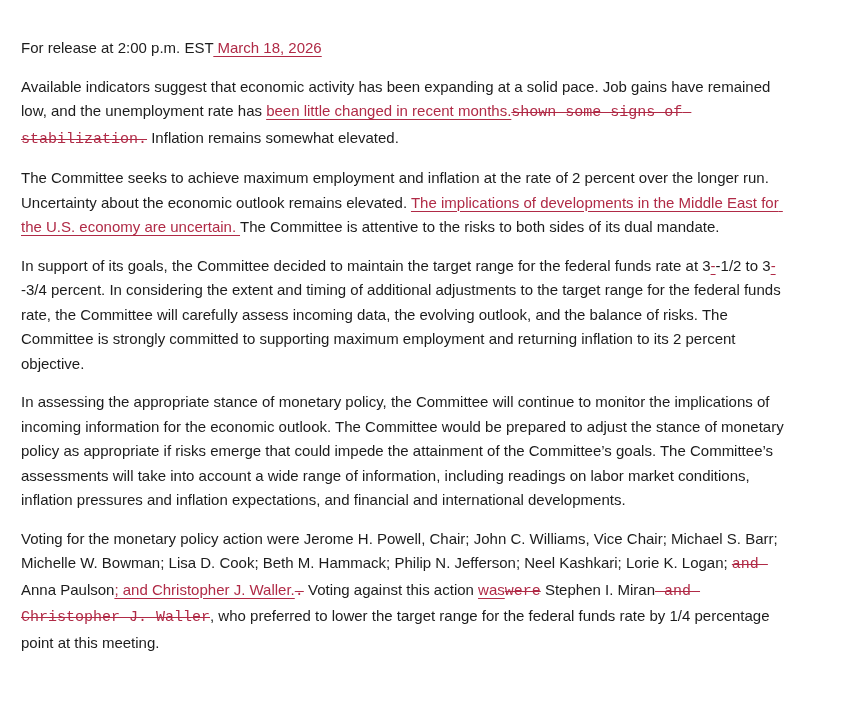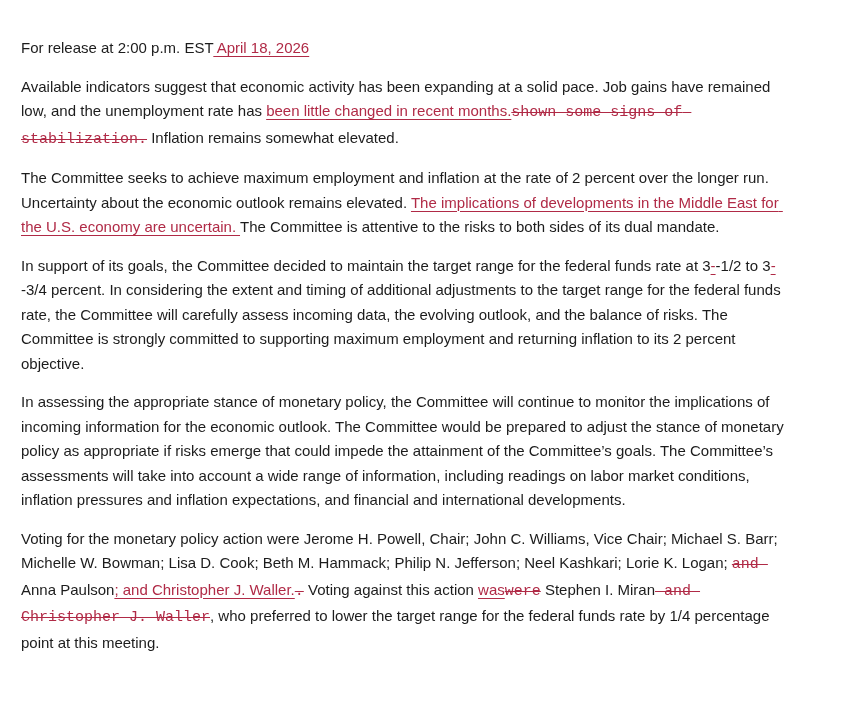--- a/index.html
+++ b/index.html
@@ -37,20 +37,20 @@
     text-decoration: line-through;
     text-decoration-thickness: 1px;
     font-family: Liberation Mono, monospace;
   }
 </style>
 </head>
 <body>
 
 <div class="page" style="color: rgb(28, 28, 28); background: rgb(255, 255, 255);">
   <div>
-      <p class="para"><span class="run run-normal">For release at 2:00 p.m. EST</span><span class="run run-insert"> April 18, 2026</span></p>
+      <p class="para"><span class="run run-normal">For release at 2:00 p.m. EST</span><span class="run run-insert"> March 18, 2026</span></p>
       <p class="para"><span class="run run-normal">Available indicators suggest that economic activity has been expanding at a solid pace. Job gains have remained low, and the unemployment rate has </span><span class="run run-insert">been little changed in recent months.</span><span class="run run-delete">shown some signs of stabilization.</span><span class="run run-normal"> Inflation remains somewhat elevated.</span></p>
       <p class="para"><span class="run run-normal">The Committee seeks to achieve maximum employment and inflation at the rate of 2 percent over the longer run. Uncertainty about the economic outlook remains elevated. </span><span class="run run-insert">The implications of developments in the Middle East for the U.S. economy are uncertain. </span><span class="run run-normal">The Committee is attentive to the risks to both sides of its dual mandate.</span></p>
       <p class="para"><span class="run run-normal">In support of its goals, the Committee decided to maintain the target range for the federal funds rate at 3</span><span class="run run-insert">-</span><span class="run run-normal">-1/2 to 3</span><span class="run run-insert">-</span><span class="run run-normal">-3/4 percent. In considering the extent and timing of additional adjustments to the target range for the federal funds rate, the Committee will carefully assess incoming data, the evolving outlook, and the balance of risks. The Committee is strongly committed to supporting maximum employment and returning inflation to its 2 percent objective.</span></p>
       <p class="para"><span class="run run-normal">In assessing the appropriate stance of monetary policy, the Committee will continue to monitor the implications of incoming information for the economic outlook. The Committee would be prepared to adjust the stance of monetary policy as appropriate if risks emerge that could impede the attainment of the Committee’s goals. The Committee’s assessments will take into account a wide range of information, including readings on labor market conditions, inflation pressures and inflation expectations, and financial and international developments.</span></p>
       <p class="para"><span class="run run-normal">Voting for the monetary policy action were Jerome H. Powell, Chair; John C. Williams, Vice Chair; Michael S. Barr; Michelle W. Bowman; Lisa D. Cook; Beth M. Hammack; Philip N. Jefferson; Neel Kashkari; Lorie K. Logan; </span><span class="run run-delete">and </span><span class="run run-normal">Anna Paulson</span><span class="run run-insert">; and Christopher J. Waller.</span><span class="run run-delete">.</span><span class="run run-normal"> Voting against this action </span><span class="run run-insert">was</span><span class="run run-delete">were</span><span class="run run-normal"> Stephen I. Miran</span><span class="run run-delete"> and Christopher J. Waller</span><span class="run run-normal">, who preferred to lower the target range for the federal funds rate by 1/4 percentage point at this meeting.</span></p>
     </div>
 </div>
 
 </body></html>

